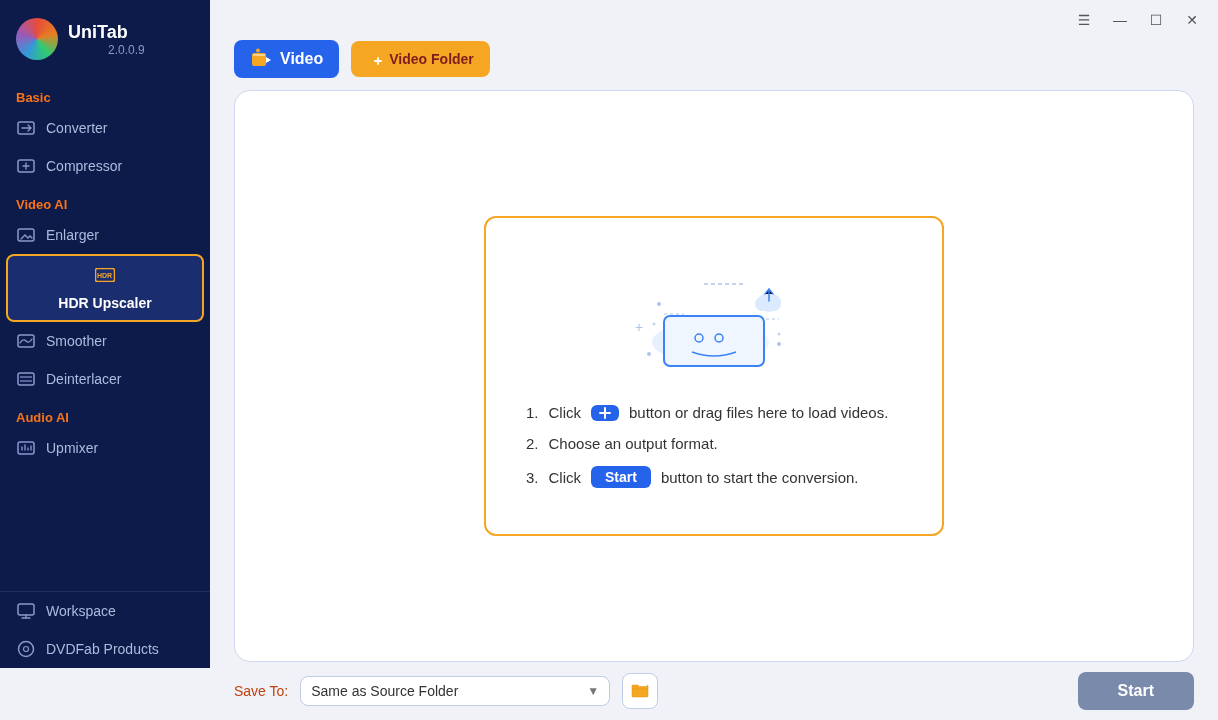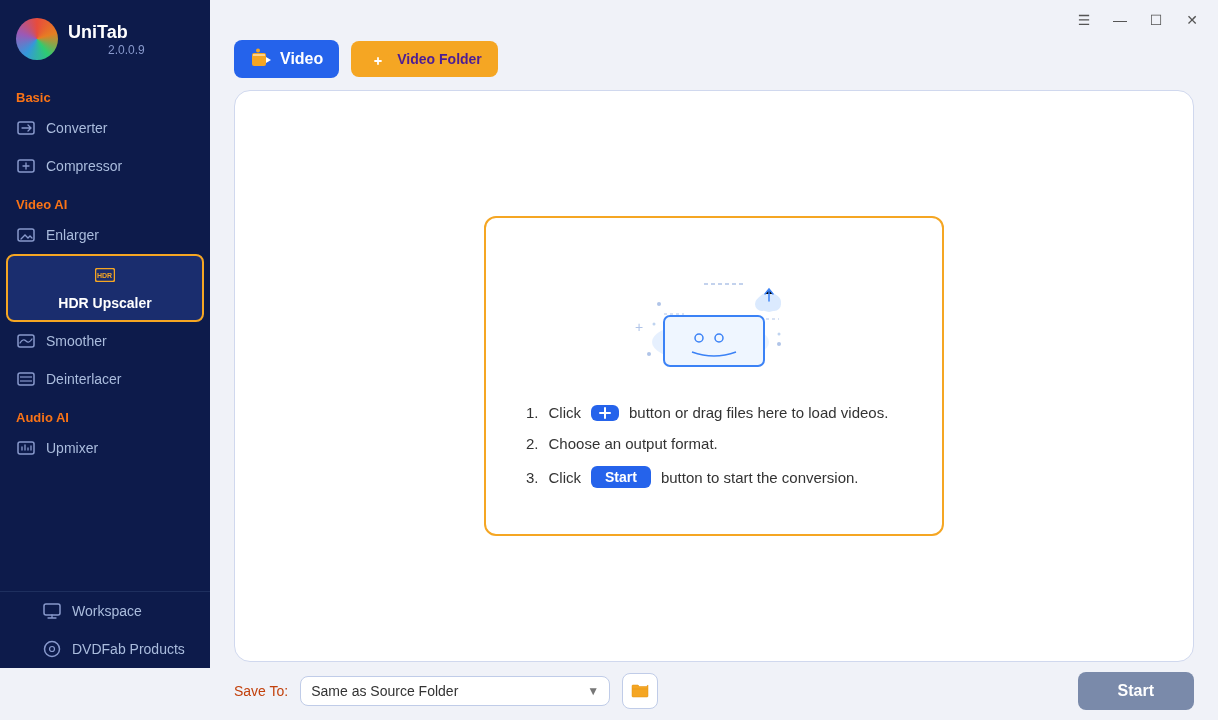--- a/index.html
+++ b/index.html
@@ -65,21 +65,20 @@
       height: 20px;
       display: flex;
       align-items: center;
       justify-content: center;
       flex-shrink: 0;
     }
 
     .sidebar-bottom {
       margin-top: auto;
       border-top: 1px solid #1e2f5e;
-      padding-left: 26px;
     }
 
     
     .main {
       flex: 1;
       display: flex;
       flex-direction: column;
       height: 720px;
       background: #f0f2f8;
     }
@@ -123,21 +122,21 @@
       color: #fff;
       border: none;
       border-radius: 8px;
       padding: 8px 16px;
       font-size: 16px;
       font-weight: 600;
       cursor: pointer;
       position: relative;
     }
     .video-btn { background: #2563eb; }
-    .folder-btn { background: #f5a623; color: #4c1d95; border-radius: 8px; padding: 8px 16px; font-size: 14px; font-weight: 600; cursor: pointer; border: none; display: flex; align-items: center; gap: 8px; }
+    .folder-btn { background: #f5a623; color: #7f1d1d; border-radius: 8px; padding: 8px 16px; font-size: 14px; font-weight: 600; cursor: pointer; border: none; display: flex; align-items: center; }
 
     
     .drop-area-wrapper {
       flex: 1;
       padding: 0 24px;
       display: flex;
       flex-direction: column;
     }
     .drop-area-outer {
       flex: 1;

